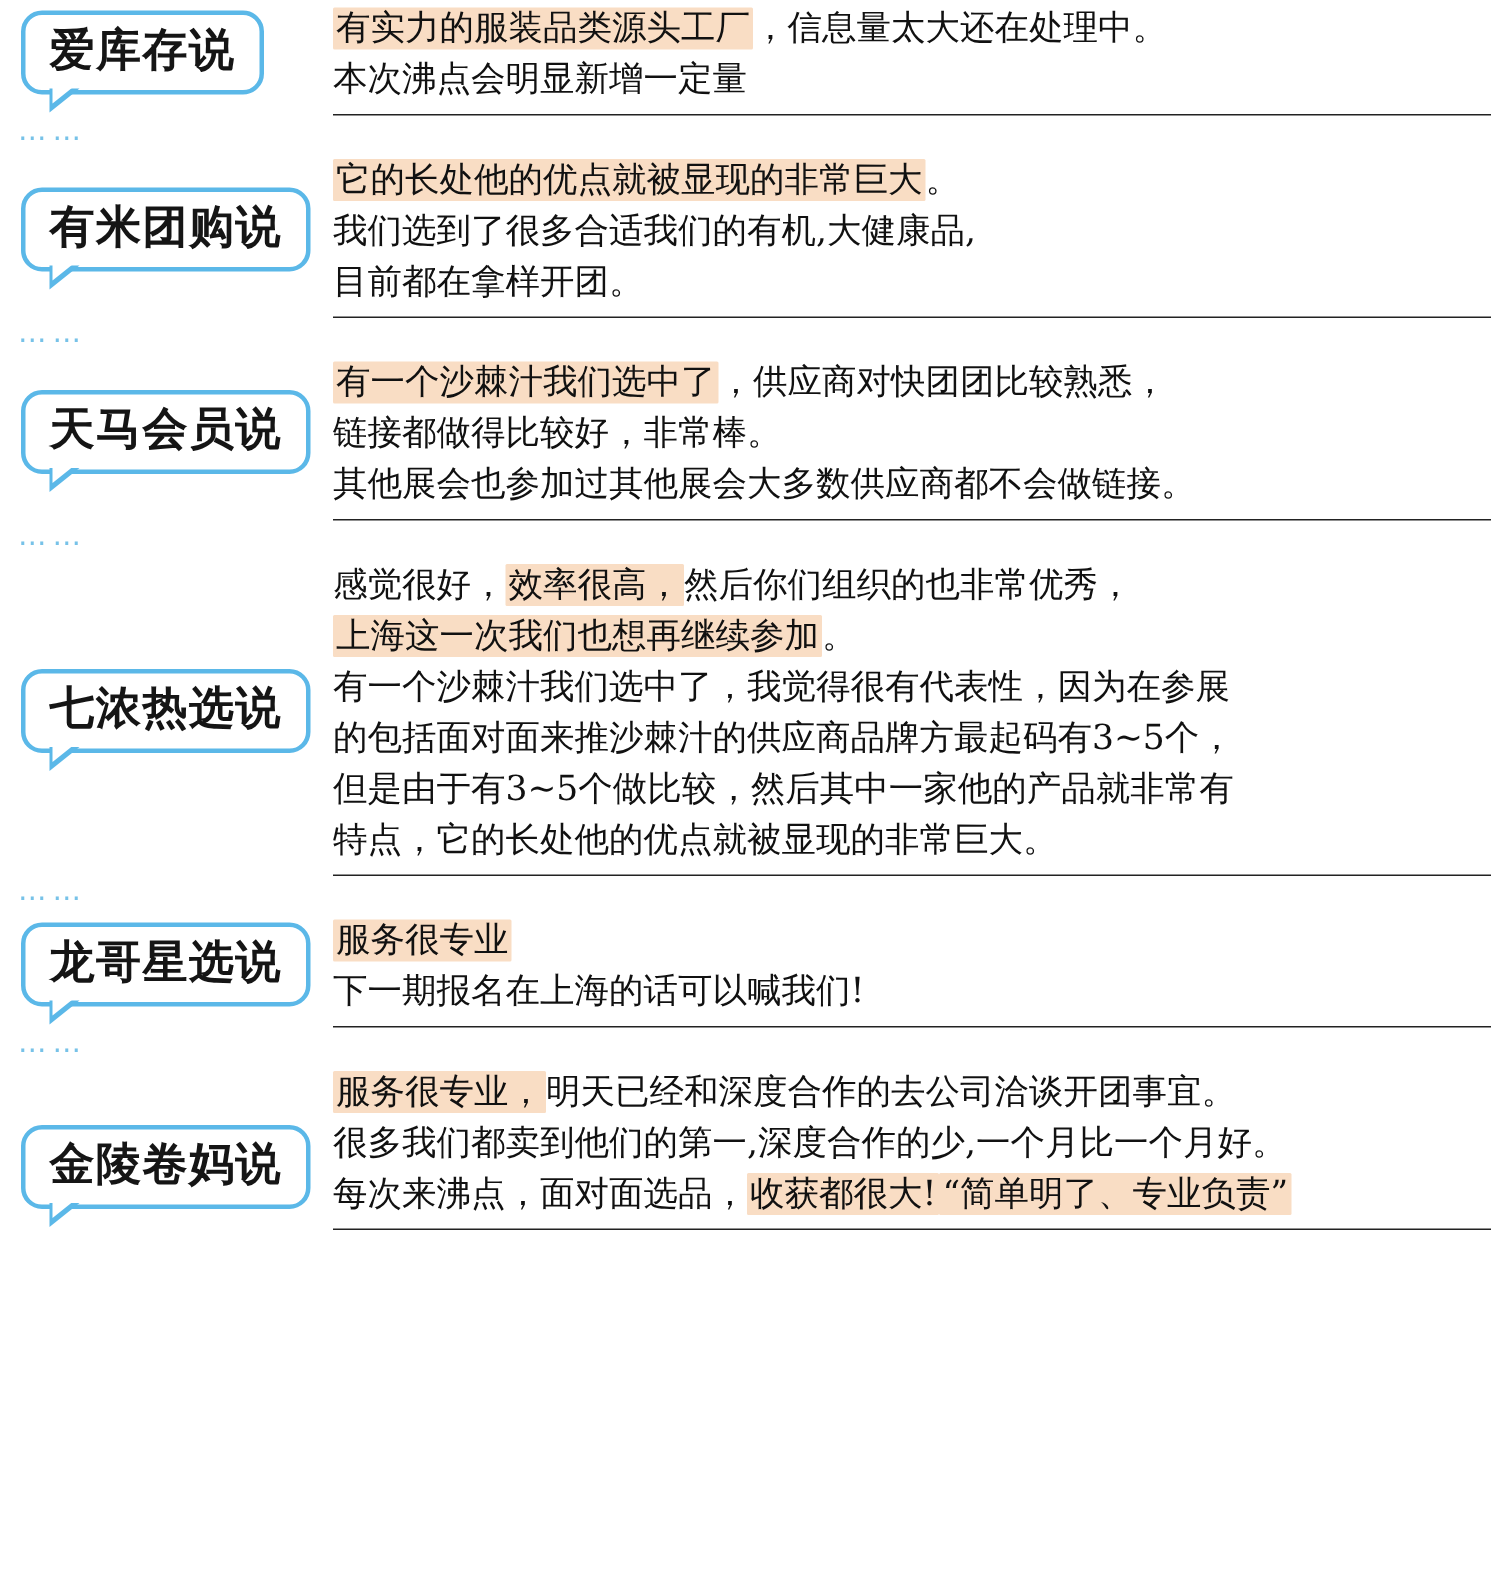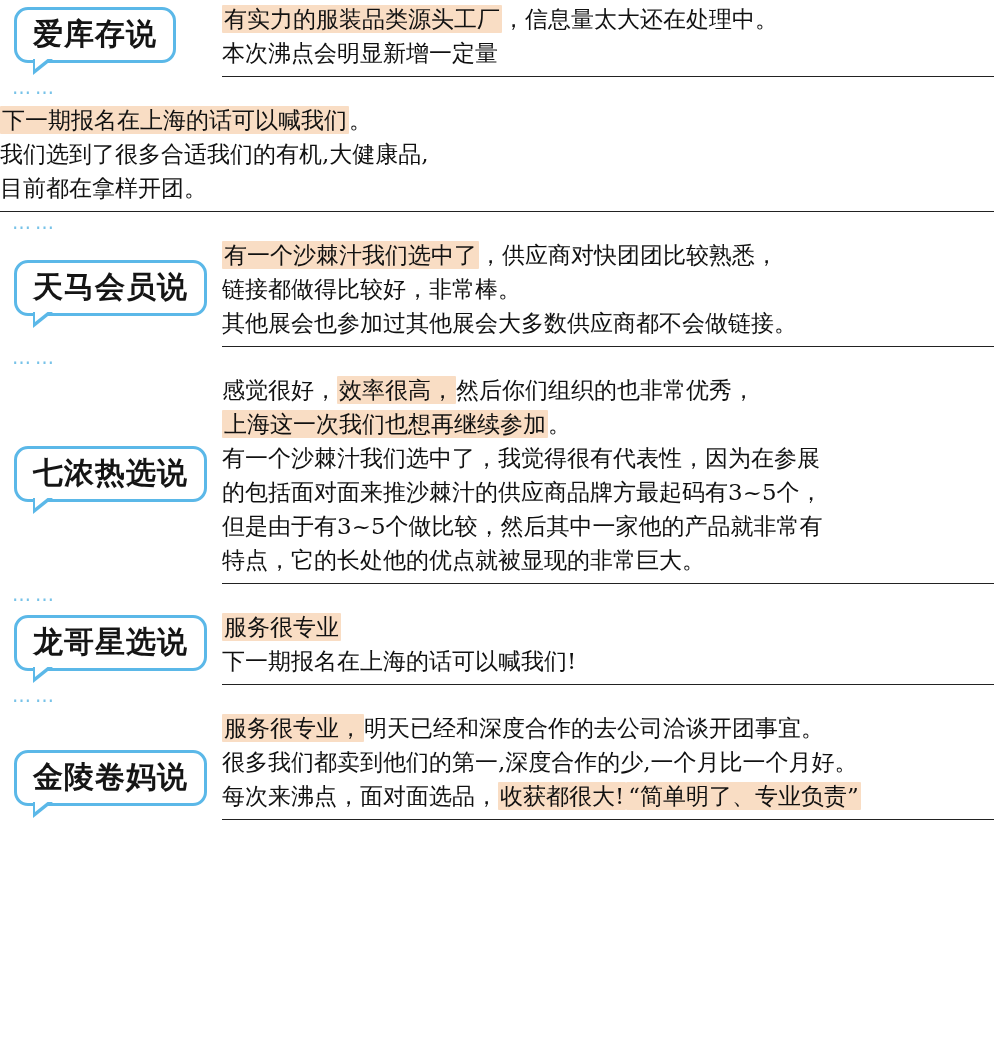--- a/index.html
+++ b/index.html
@@ -130,22 +130,27 @@
           </div>
         </div>
         <div class="content">
           <div class="line"><span class="hl">有实力的服装品类源头工厂</span><span>，信息量太大还在处理中。</span></div>
           <div class="line"><span>本次沸点会明显新增一定量</span></div>
           <div class="rule"></div>
         </div>
       </div>
       <div class="dots">……</div>
       <div class="block">
-        <div class="content">
-          <div class="line"><span class="hl">下一期报名在上海的话可以喊我们</span><span>。</span></div>
+        <div class="label-wrap" style="padding-top: 24px;">
+          <div class="bubble">
+            <div class="btext">有米团购说</div>
+          </div>
+        </div>
+        <div class="content">
+          <div class="line"><span class="hl">它的长处他的优点就被显现的非常巨大</span><span>。</span></div>
           <div class="line"><span>我们选到了很多合适我们的有机,大健康品,</span></div>
           <div class="line"><span>目前都在拿样开团。</span></div>
           <div class="rule"></div>
         </div>
       </div>
       <div class="dots">……</div>
       <div class="block">
         <div class="label-wrap" style="padding-top: 24px;">
           <div class="bubble">
             <div class="btext">天马会员说</div>

